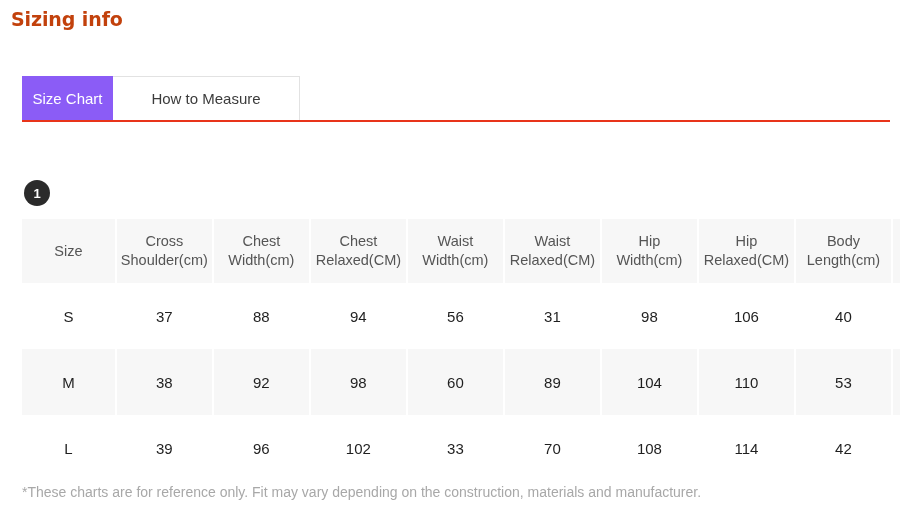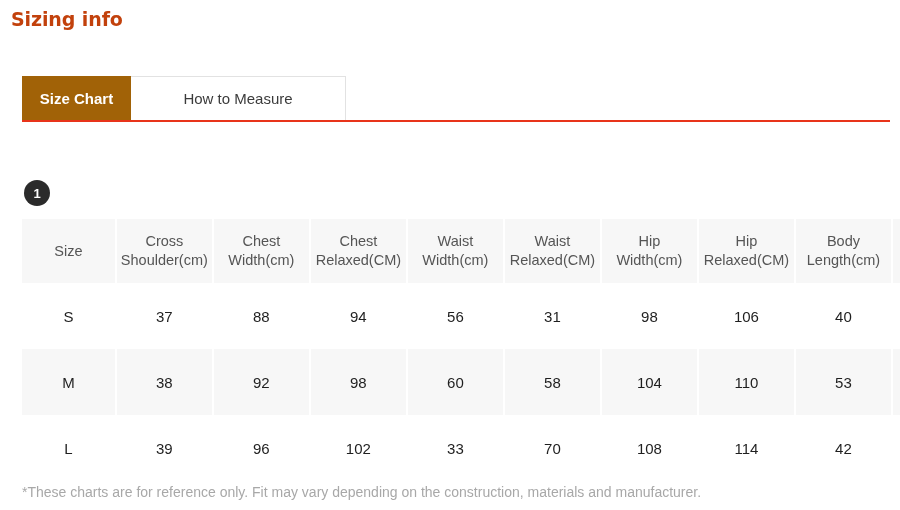--- a/index.html
+++ b/index.html
@@ -47,27 +47,27 @@
   .tab {
     display: flex;
     align-items: center;
     justify-content: center;
     font-size: 15px;
     box-sizing: border-box;
     height: 44px;
     cursor: pointer;
   }
   .tab-active {
-    width: 109px;
-    background: #a16207;
+    width: 91px;
+    background: #8b5cf6;
     color: #ffffff;
-    font-weight: bold;
+    font-weight: normal;
   }
   .tab-inactive {
-    width: 215px;
+    width: 187px;
     background: #ffffff;
     color: #3b3b3b;
     border: 1px solid #e2e2e2;
     border-bottom: none;
     border-left: none;
   }
   .tab-underline {
     position: absolute;
     left: 22px;
     top: 120px;
@@ -219,21 +219,21 @@
             <td>106</td>
             <td>40</td>
             <td>67</td>
           </tr>
           <tr class="row-alt">
             <td>M</td>
             <td>38</td>
             <td>92</td>
             <td>98</td>
             <td>60</td>
-            <td>58</td>
+            <td>89</td>
             <td>104</td>
             <td>110</td>
             <td>53</td>
             <td>68</td>
           </tr>
           <tr>
             <td>L</td>
             <td>39</td>
             <td>96</td>
             <td>102</td>

